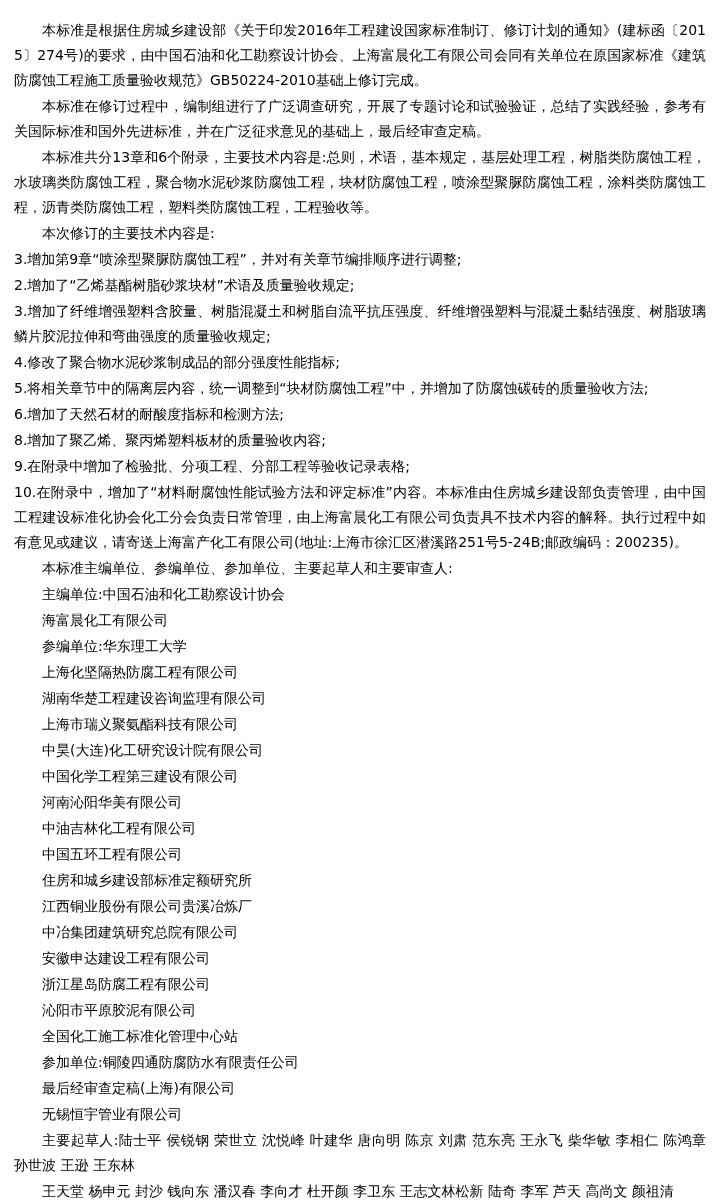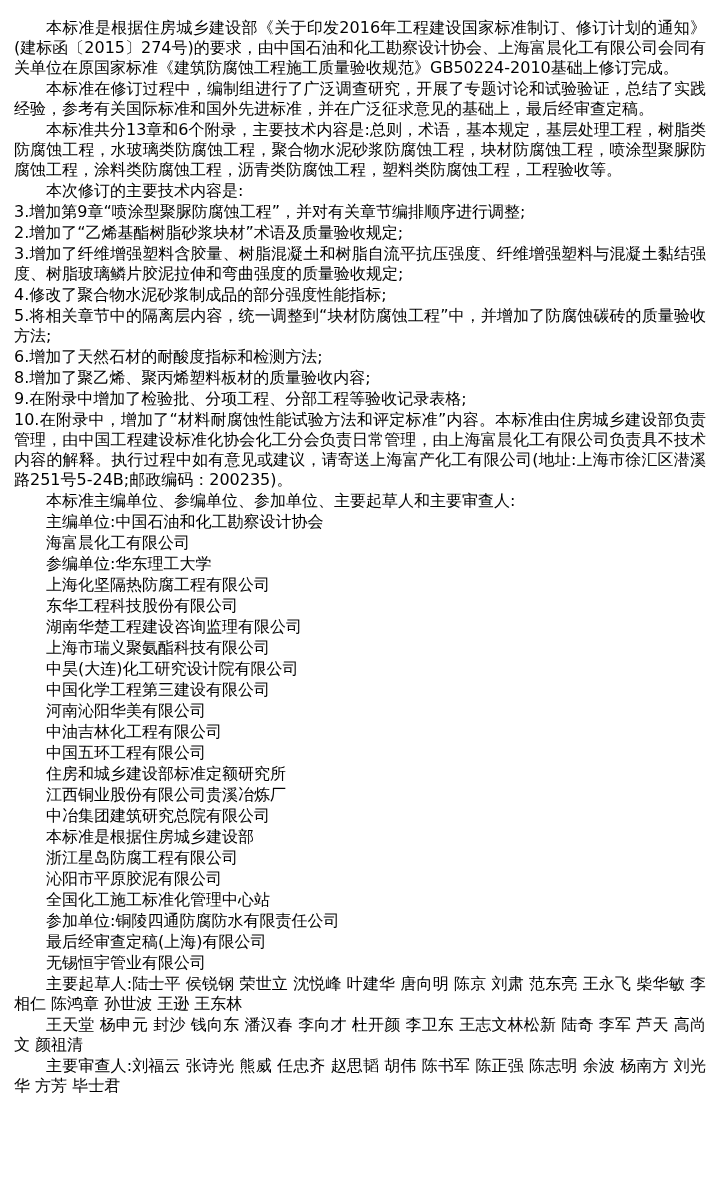--- a/index.html
+++ b/index.html
@@ -15,22 +15,22 @@
   }
   .page {
     width: 720px;
     min-height: 1203px;
     box-sizing: border-box;
     padding: 18px 14px 10px 14px;
     background: #ffffff;
   }
   p {
     margin: 0 0 1px 0;
-    font-size: 16px;
-    line-height: 20px;
+    font-size: 14px;
+    line-height: 25px;
     text-align: justify;
     text-justify: inter-ideograph;
     word-break: break-all;
   }
   p.indent {
     text-indent: 2em;
   }
   .block {
     margin: 0;
     padding: 0;
@@ -52,32 +52,31 @@
       <p>5.将相关章节中的隔离层内容，统一调整到“块材防腐蚀工程”中，并增加了防腐蚀碳砖的质量验收方法;</p>
       <p>6.增加了天然石材的耐酸度指标和检测方法;</p>
       <p>8.增加了聚乙烯、聚丙烯塑料板材的质量验收内容;</p>
       <p>9.在附录中增加了检验批、分项工程、分部工程等验收记录表格;</p>
       <p>10.在附录中，增加了“材料耐腐蚀性能试验方法和评定标准”内容。本标准由住房城乡建设部负责管理，由中国工程建设标准化协会化工分会负责日常管理，由上海富晨化工有限公司负责具不技术内容的解释。执行过程中如有意见或建议，请寄送上海富产化工有限公司(地址:上海市徐汇区潜溪路251号5-24B;邮政编码：200235)。</p>
       <p class="indent">本标准主编单位、参编单位、参加单位、主要起草人和主要审查人:</p>
       <p class="indent">主编单位:中国石油和化工勘察设计协会</p>
       <p class="indent">海富晨化工有限公司</p>
       <p class="indent">参编单位:华东理工大学</p>
       <p class="indent">上海化坚隔热防腐工程有限公司</p>
-      <p class="indent">东华工程科技股份有限公司</p>
       <p class="indent">湖南华楚工程建设咨询监理有限公司</p>
       <p class="indent">上海市瑞义聚氨酯科技有限公司</p>
       <p class="indent">中昊(大连)化工研究设计院有限公司</p>
       <p class="indent">中国化学工程第三建设有限公司</p>
       <p class="indent">河南沁阳华美有限公司</p>
       <p class="indent">中油吉林化工程有限公司</p>
       <p class="indent">中国五环工程有限公司</p>
       <p class="indent">住房和城乡建设部标准定额研究所</p>
       <p class="indent">江西铜业股份有限公司贵溪冶炼厂</p>
       <p class="indent">中冶集团建筑研究总院有限公司</p>
-      <p class="indent">本标准是根据住房城乡建设部</p>
+      <p class="indent">安徽申达建设工程有限公司</p>
       <p class="indent">浙江星岛防腐工程有限公司</p>
       <p class="indent">沁阳市平原胶泥有限公司</p>
       <p class="indent">全国化工施工标准化管理中心站</p>
       <p class="indent">参加单位:铜陵四通防腐防水有限责任公司</p>
       <p class="indent">最后经审查定稿(上海)有限公司</p>
       <p class="indent">无锡恒宇管业有限公司</p>
       <p class="indent">主要起草人:陆士平 侯锐钢 荣世立 沈悦峰 叶建华 唐向明 陈京 刘肃 范东亮 王永飞 柴华敏 李相仁 陈鸿章 孙世波 王逊 王东林</p>
       <p class="indent">王天堂 杨申元 封沙 钱向东 潘汉春 李向才 杜开颜 李卫东 王志文林松新 陆奇 李军 芦天 高尚文 颜祖清</p>
       <p class="indent">主要审查人:刘福云 张诗光 熊威 任忠齐 赵思韬 胡伟 陈书军 陈正强 陈志明 余波 杨南方 刘光华 方芳 毕士君</p>
     </div>

